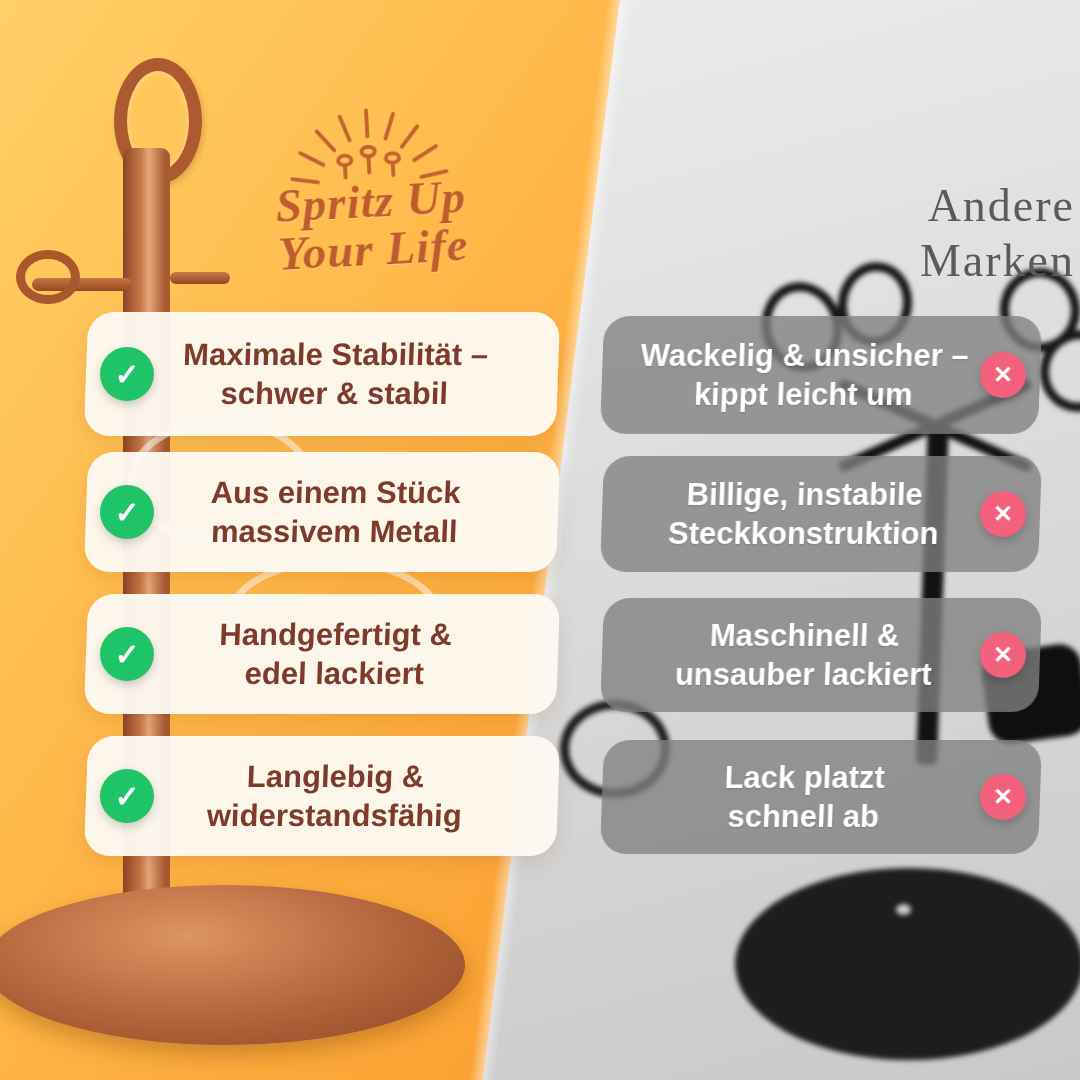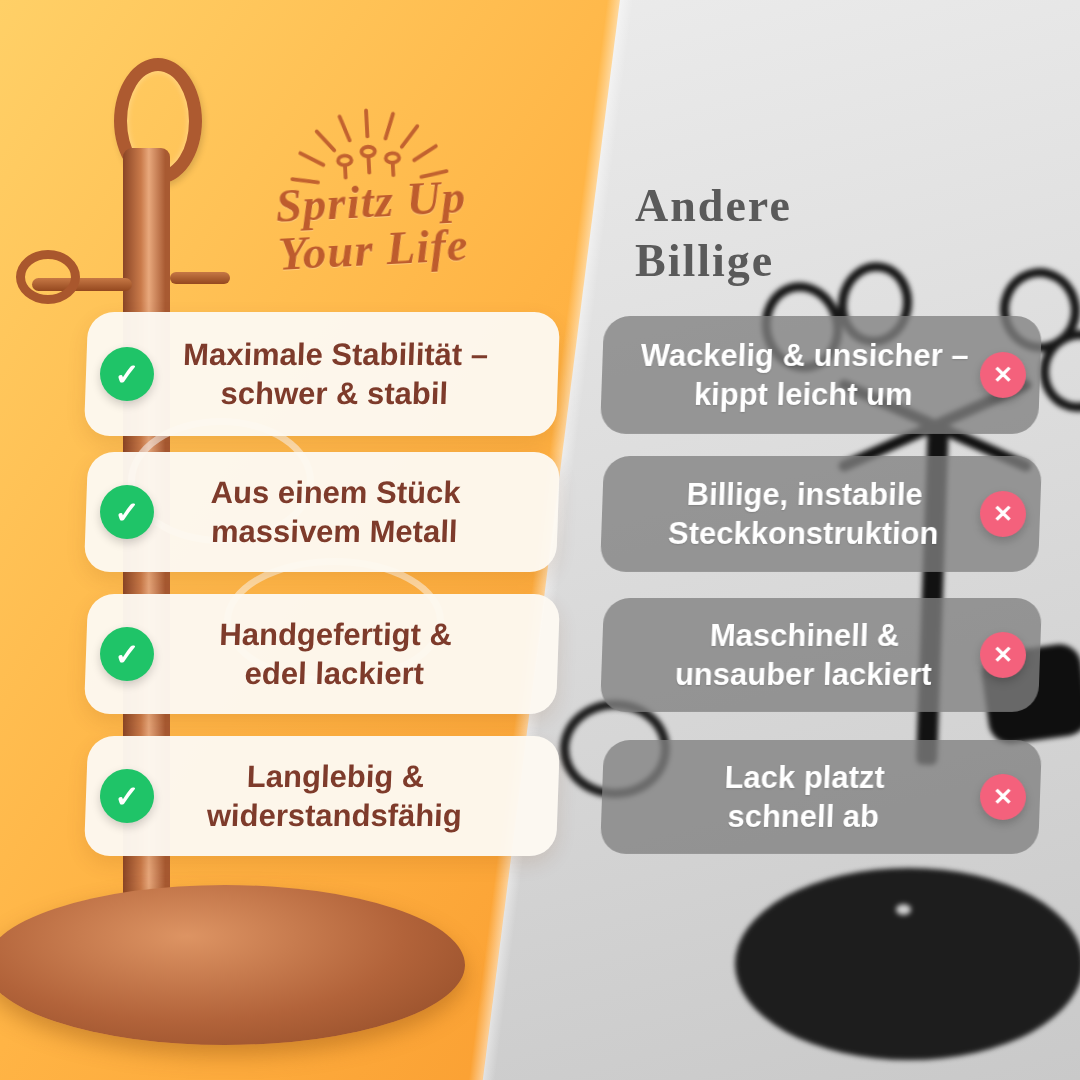--- a/index.html
+++ b/index.html
@@ -81,22 +81,22 @@
   }
   .logo svg{display:block;margin:0 auto -6px auto;}
   .logo-line{
     display:block;font-family:"Liberation Serif", serif;font-style:italic;font-weight:700;
     font-size:47px;line-height:1.02;letter-spacing:1px;
     text-shadow:0 1px 0 rgba(255,255,255,.25);
   }
 
   
   .other-title{
-    position:absolute;left:635px;top:178px;width:440px;text-align:left;z-index:3;
-    font-family:"Liberation Serif", serif;font-weight:700;font-size:46px;line-height:1.2;
+    position:absolute;left:635px;top:178px;width:440px;text-align:right;z-index:3;
+    font-family:"Liberation Serif", serif;font-weight:400;font-size:46px;line-height:1.2;
     color:#5A5A5A;letter-spacing:2px;
   }
   .other-title span{display:block;}
 
   
   .pro-box{
     position:absolute;left:86px;width:472px;border-radius:26px;
     background:rgba(253,249,241,.96);
     box-shadow:0 8px 20px rgba(120,60,0,.12);
     display:flex;flex-direction:column;align-items:center;justify-content:center;
@@ -196,21 +196,21 @@
         <ellipse cx="145" cy="64" rx="7" ry="5"></ellipse>
         <line x1="145" y1="69" x2="145" y2="82"></line>
       </g>
     </svg>
     <span class="logo-line">Spritz Up</span>
     <span class="logo-line">Your Life</span>
   </div>
 
   <div class="other-title">
     <span>Andere</span>
-    <span>Billige</span>
+    <span>Marken</span>
   </div>
 
   <div class="pro-box pro-1">
     <span class="check-badge">✓</span>
     <span class="line">Maximale Stabilität –</span>
     <span class="line">schwer &amp; stabil</span>
   </div>
   <div class="pro-box pro-2">
     <span class="check-badge">✓</span>
     <span class="line">Aus einem Stück</span>

